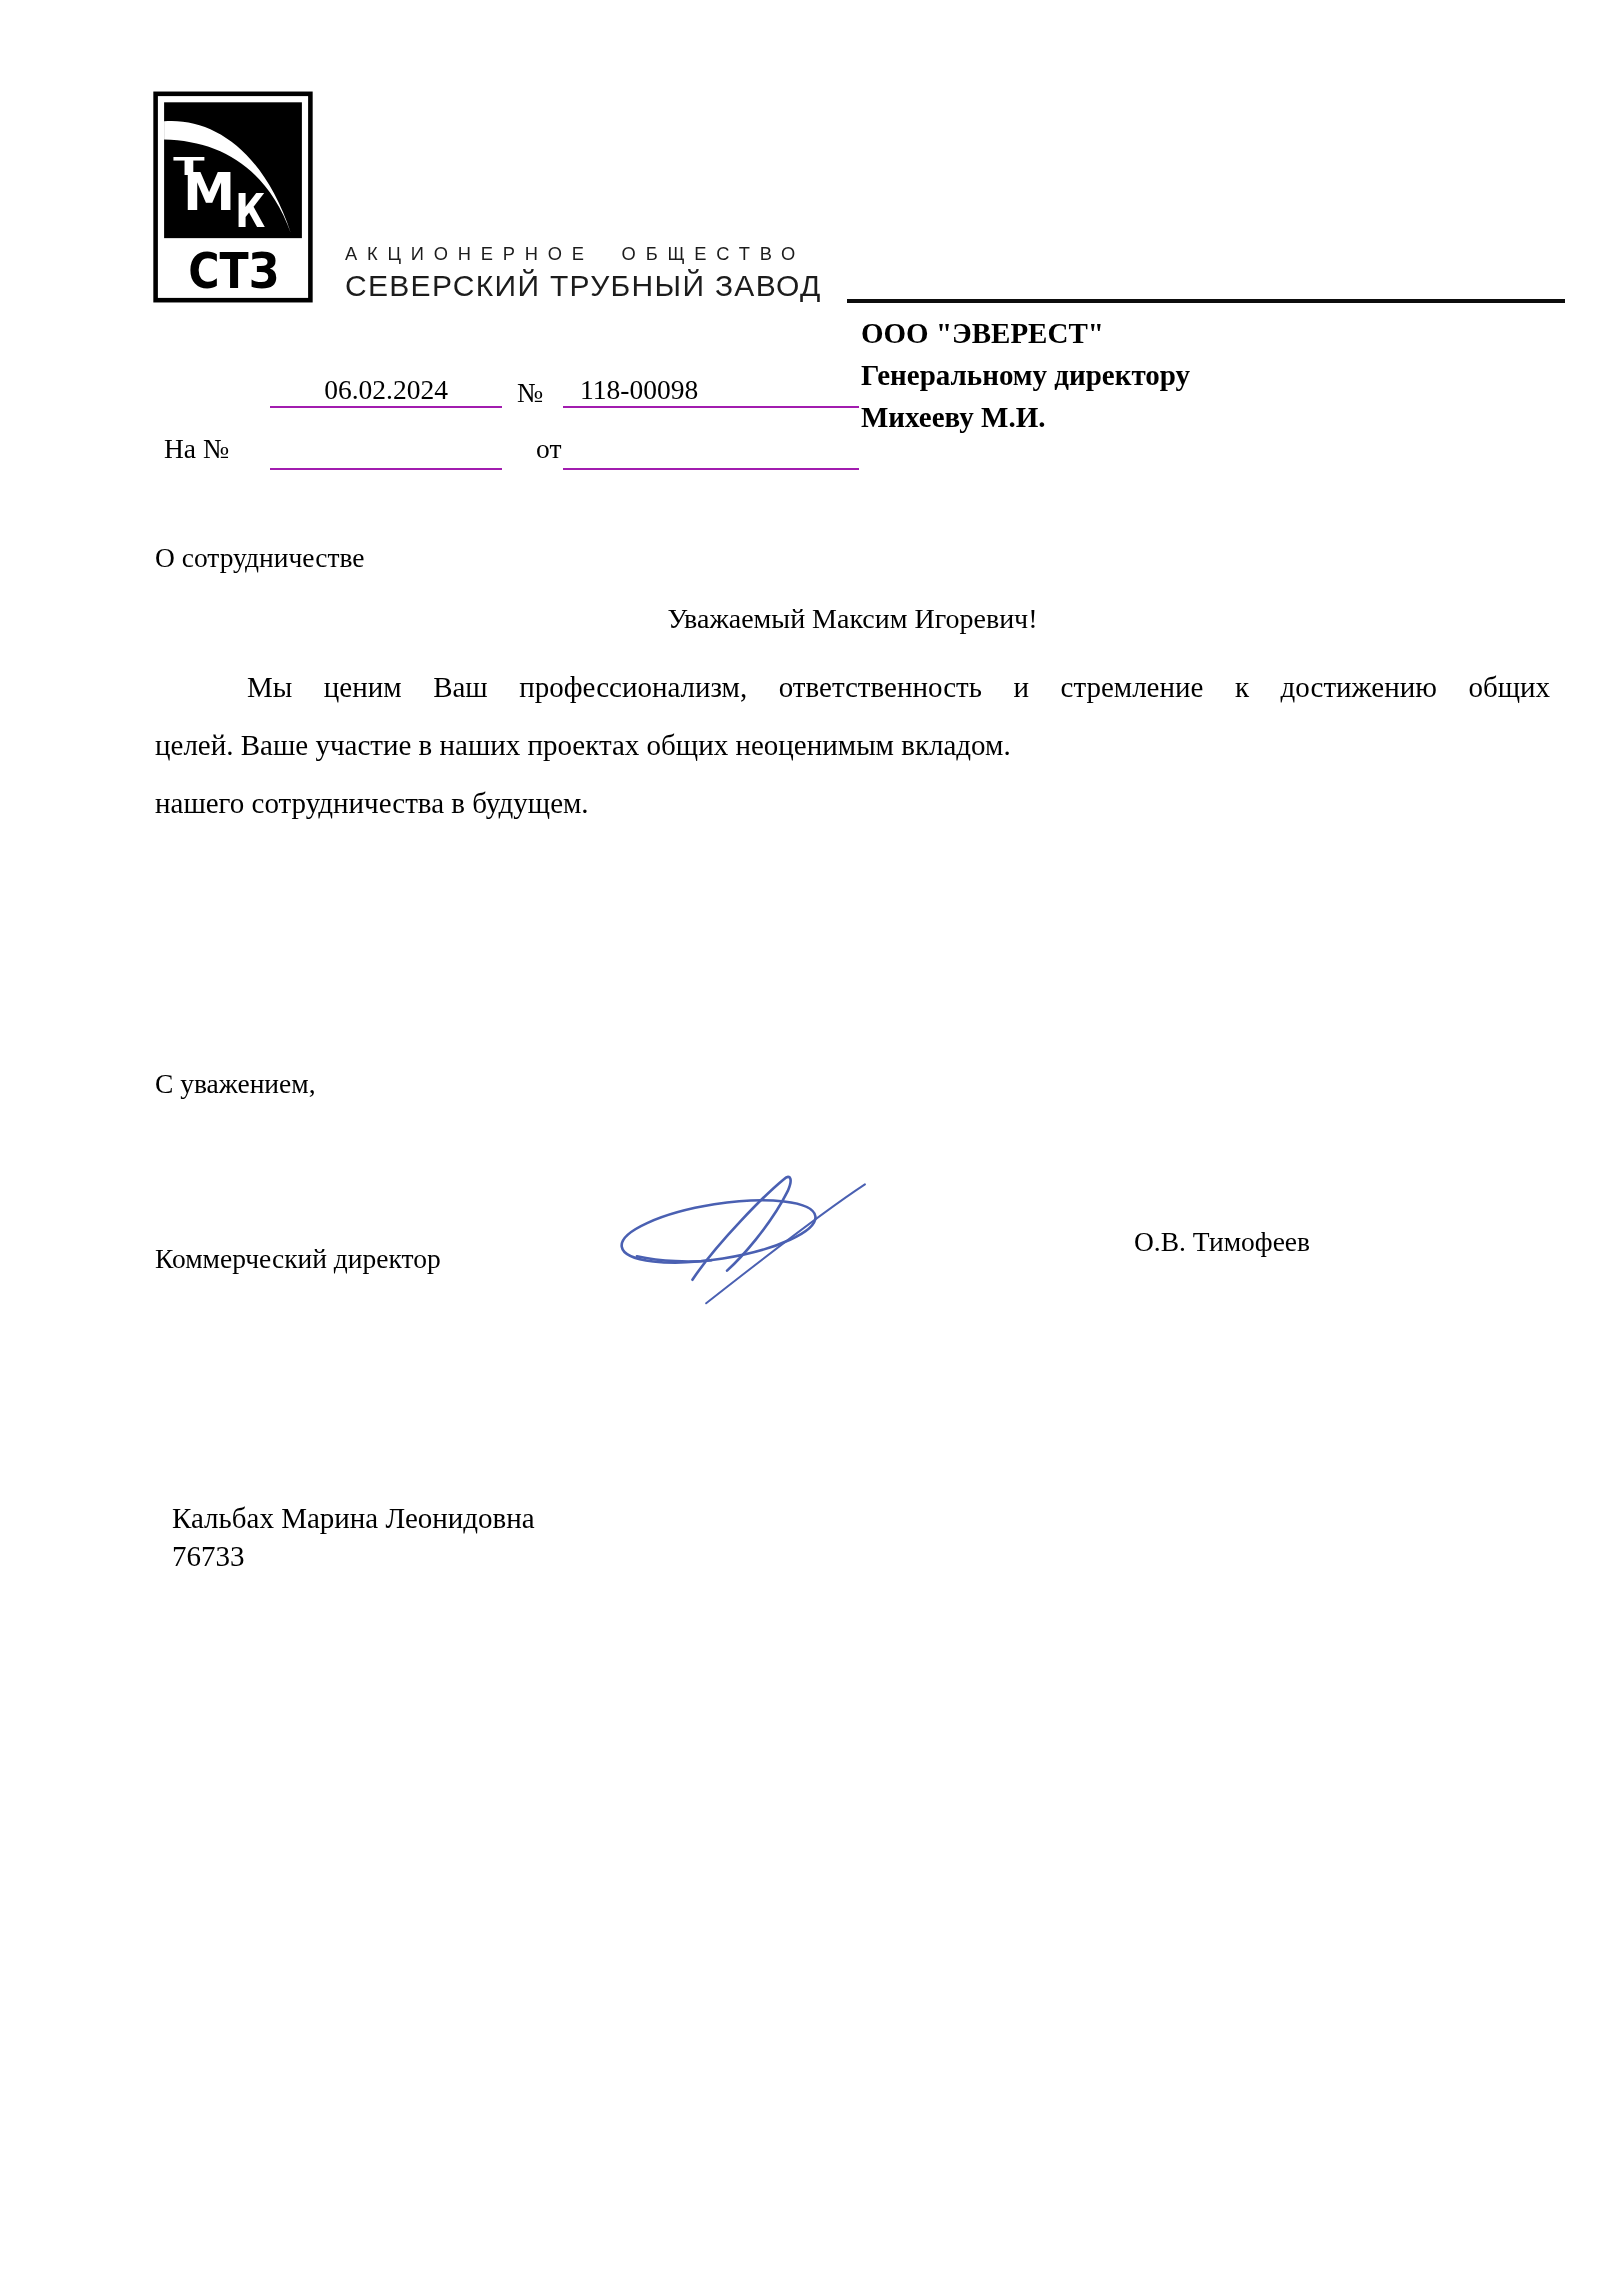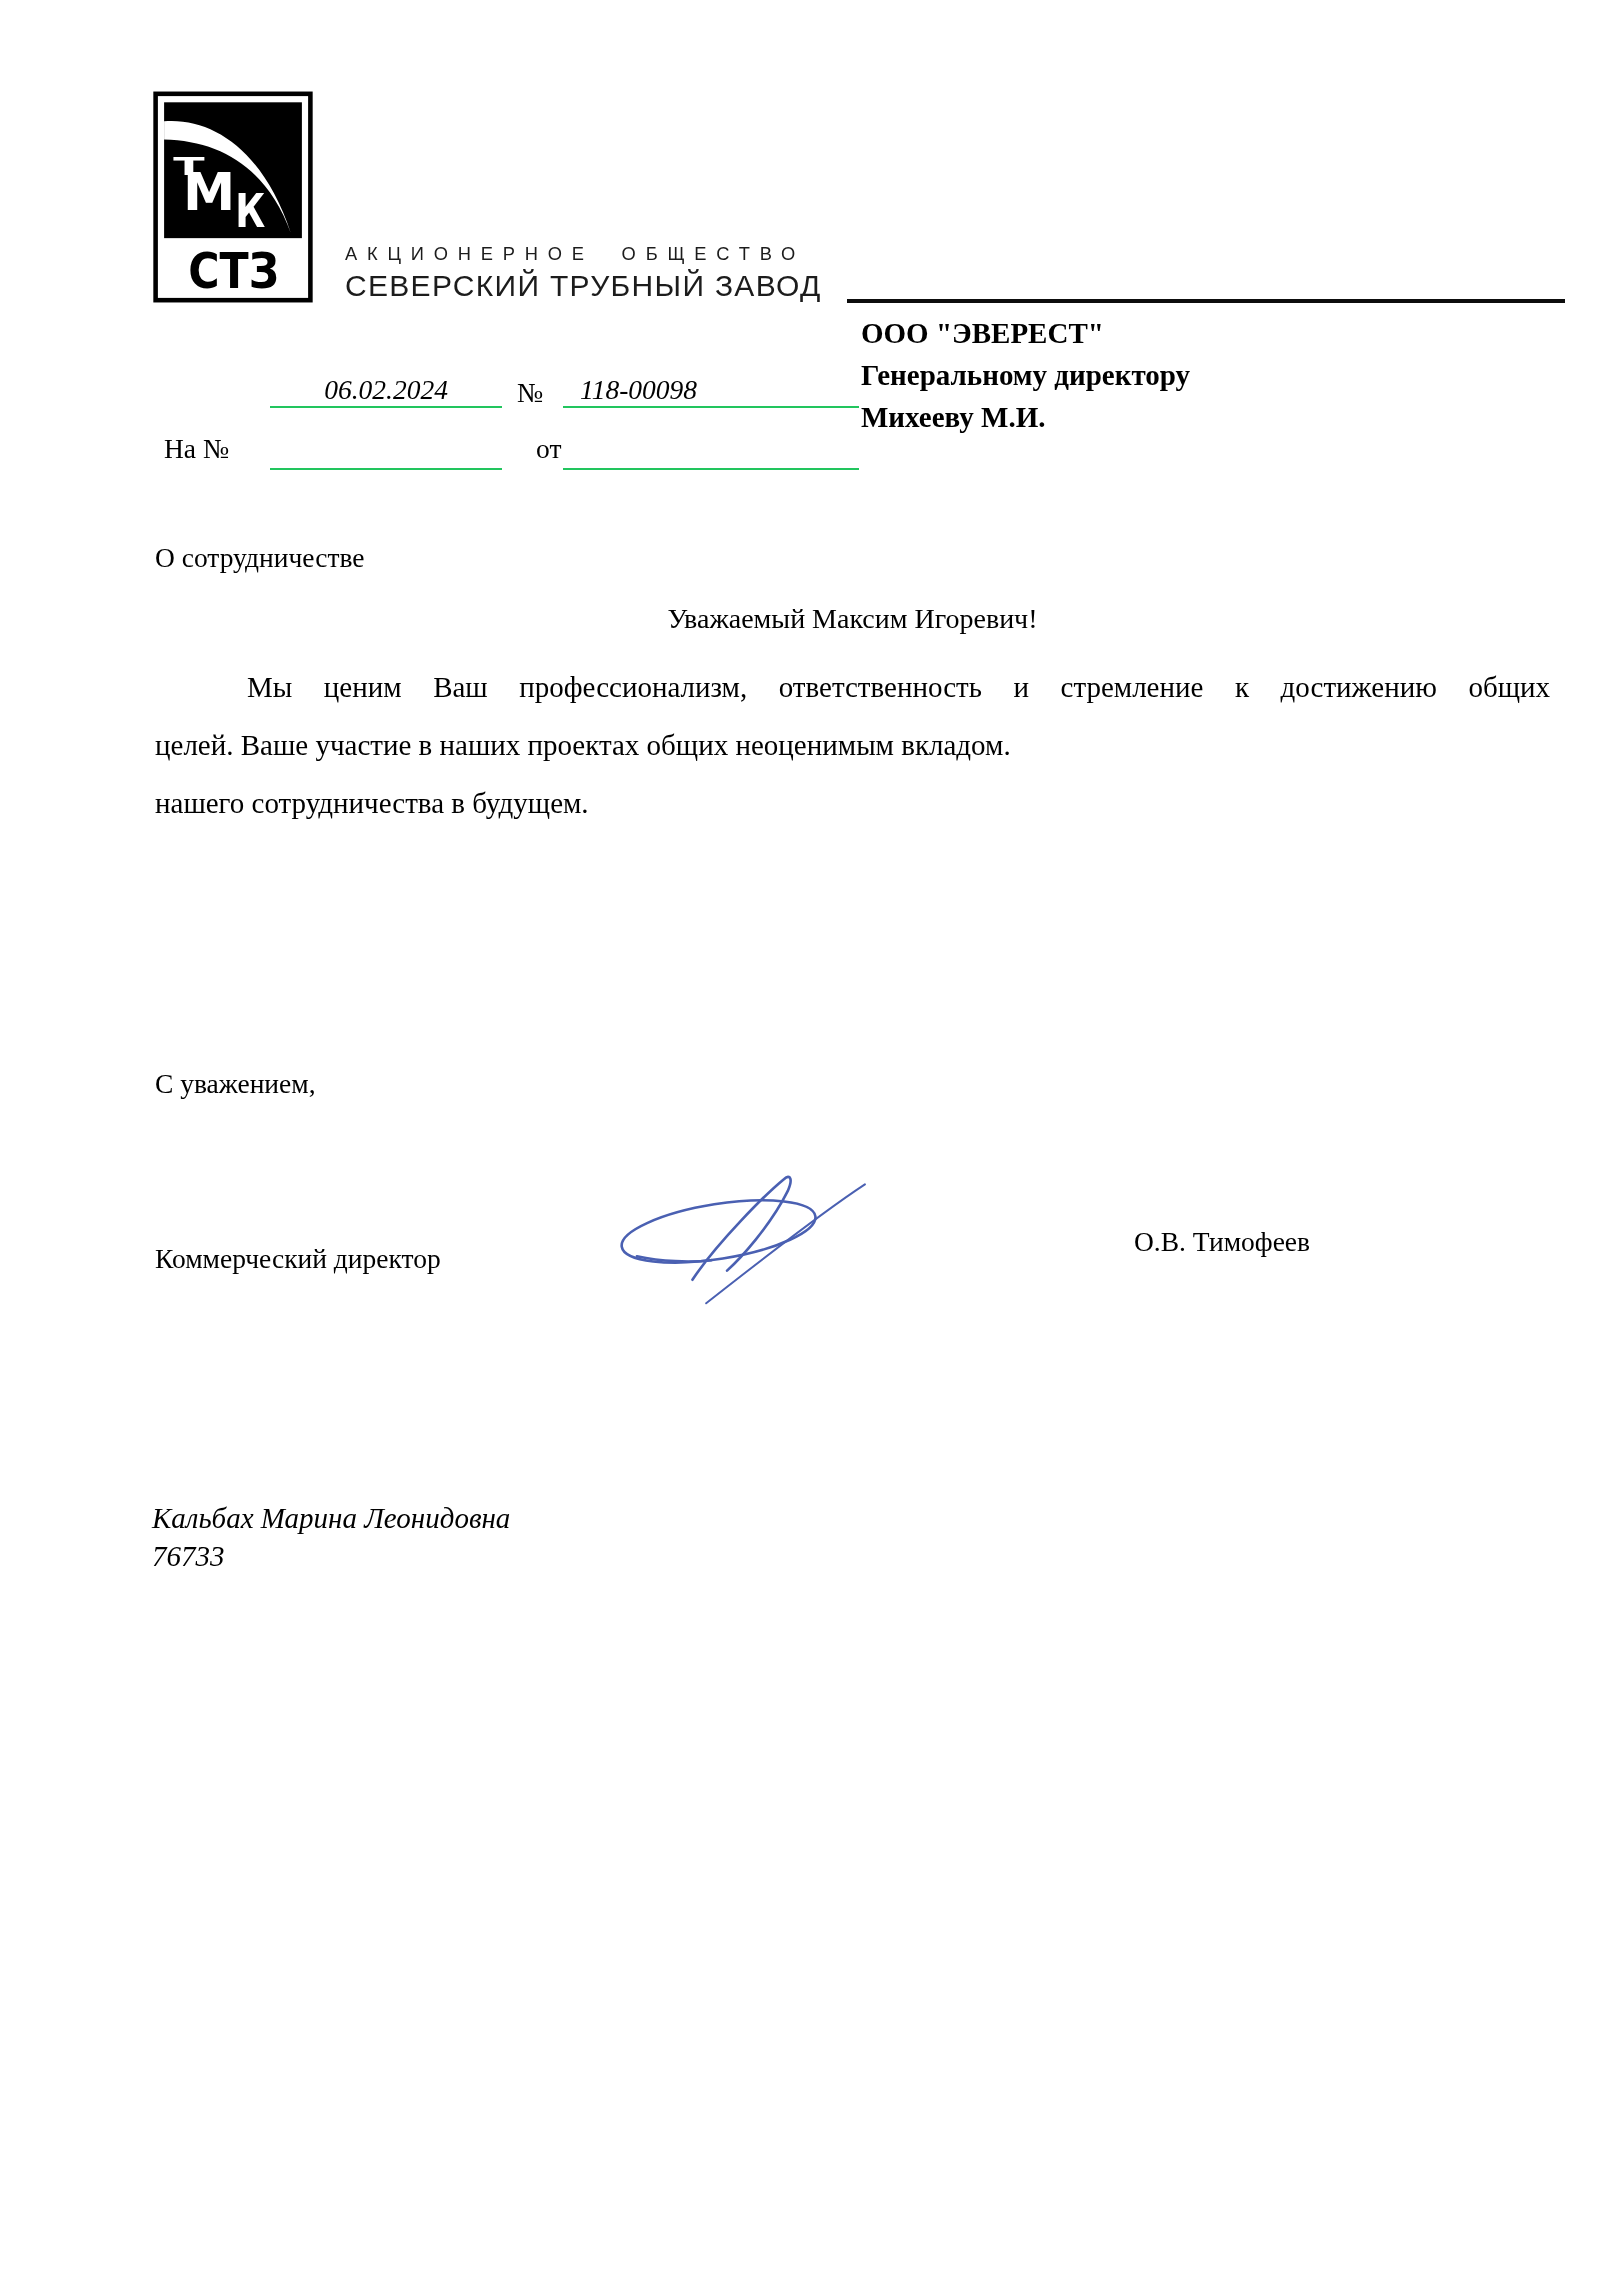--- a/index.html
+++ b/index.html
@@ -20,21 +20,21 @@
     font-family:"Liberation Sans", sans-serif; font-size:21px; line-height:31px;
     color:#222; white-space:nowrap;
   }
   .head-rule { left:847px; top:299px; width:718px; height:3.9px; background:#0d0d0d; }
 
   
   .recipient { left:861px; top:312px; font-weight:bold; font-size:29px; line-height:42px; white-space:nowrap; }
 
   
   .ref { font-size:27.5px; white-space:nowrap; }
-  .u-line { border-bottom:2px solid #22c55e; height:34px; box-sizing:border-box;font-style:italic; }
+  .u-line { border-bottom:2px solid #a21caf; height:34px; box-sizing:border-box; }
   .ref-date { left:270px; top:374px; width:232px; text-align:center; }
   .ref-nosign { left:517px; top:377px; }
   .ref-num { left:563px; top:374px; width:296px; padding-left:17px; box-sizing:border-box; }
   .ref-na { left:164px; top:433px; }
   .ref-l2a { left:270px; top:436px; width:232px; }
   .ref-ot { left:536px; top:433px; }
   .ref-l2b { left:563px; top:436px; width:296px; }
 
   
   .subject { left:155px; top:542px; font-size:27.5px; }
@@ -42,21 +42,21 @@
   .body-text { left:155px; top:658px; width:1395px; font-size:29px; line-height:58px; }
   .bline { text-align:justify; }
   .bline.stretch { text-align-last:justify; }
   .bline.indent { text-indent:92px; }
 
   .regards { left:155px; top:1068px; font-size:27.5px; }
   .sign-pos { left:155px; top:1226px; font-size:27.5px; white-space:nowrap;margin-top:17px; }
   .sign-name { left:1134px; top:1226px; font-size:27.5px; white-space:nowrap; }
   .signature-svg { left:599px; top:1166px; width:294px; height:157px; }
 
-  .executor { left:152px; top:1499px; font-style:italic; font-size:29px; line-height:38px; white-space:nowrap; }
+  .executor { left:172px; top:1499px; font-size:29px; line-height:38px; white-space:nowrap; }
 </style>
 </head>
 <body>
 
 <div class="page">
 
   <svg class="abs logo-svg" viewBox="0 0 245 324" xmlns="http://www.w3.org/2000/svg">
     <rect x="4" y="4" width="237" height="316" fill="#ffffff" stroke="#000000" stroke-width="7"></rect>
     <rect x="17" y="17" width="211" height="208" fill="#000000"></rect>
     <path d="M 17 46 C 92 40 170 92 211 217 C 176 120 106 76 17 74 Z" fill="#ffffff"></path>

